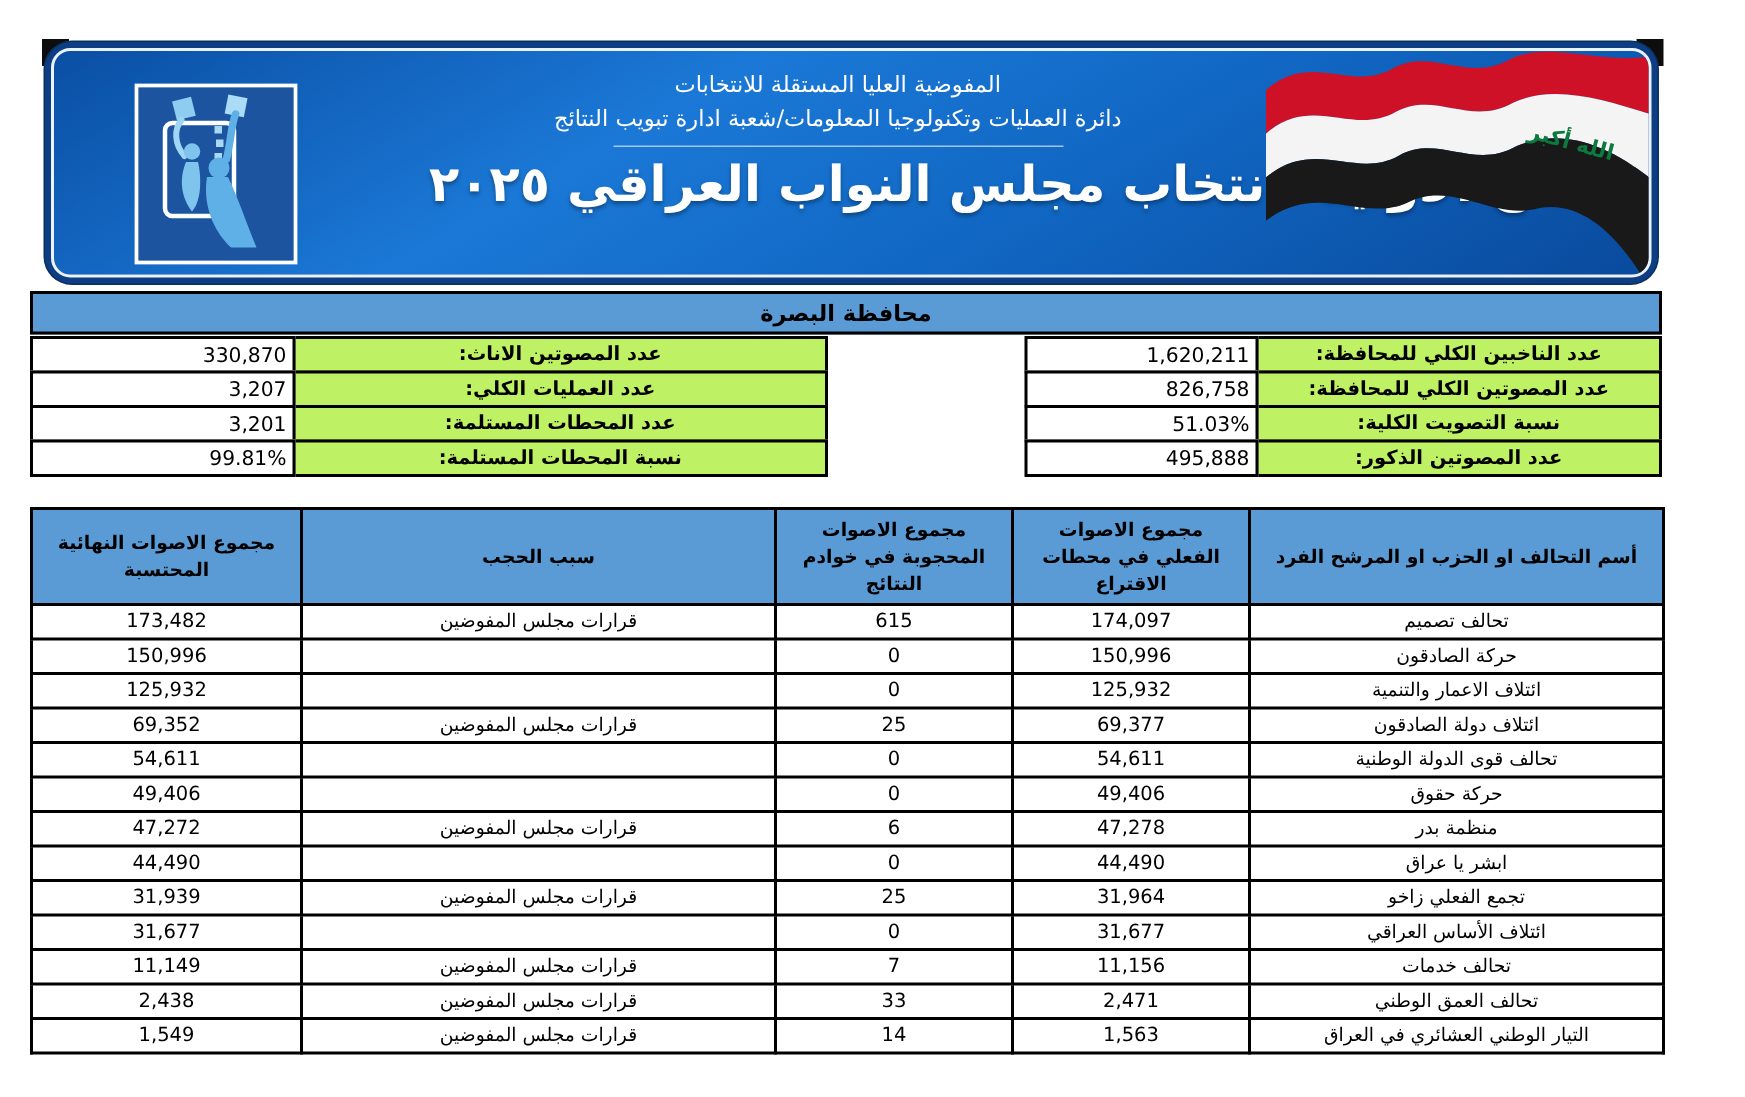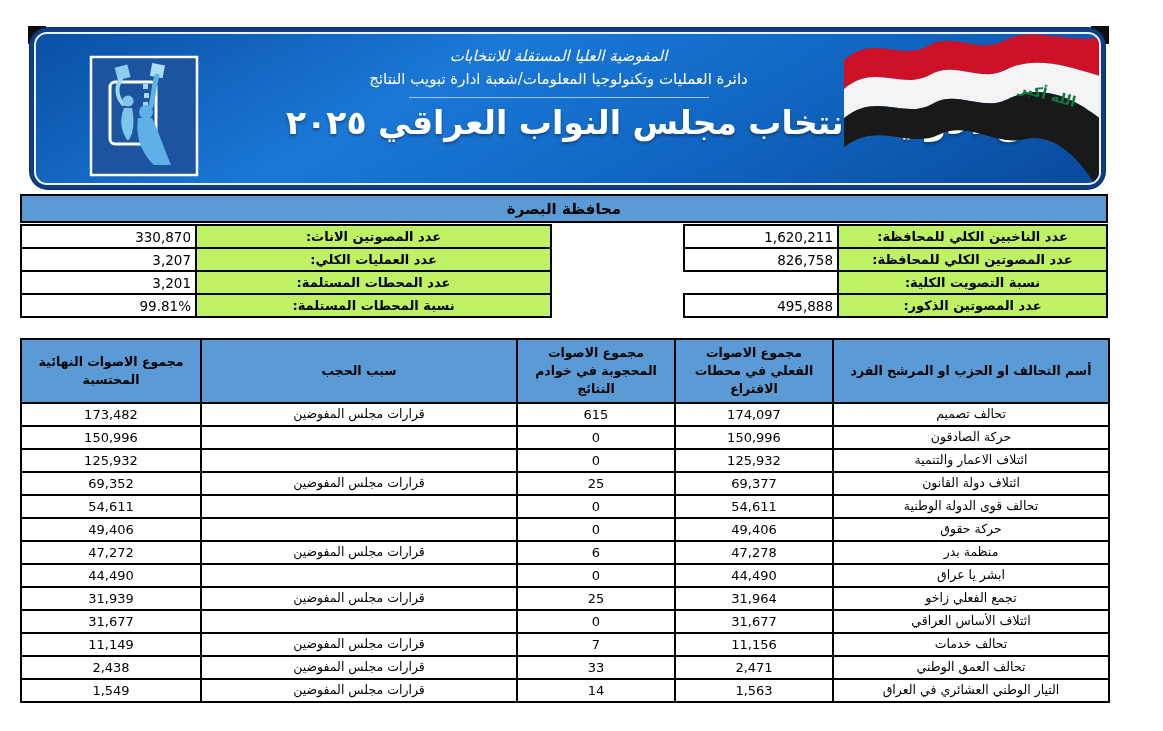--- a/index.html
+++ b/index.html
@@ -11,21 +11,21 @@
   .notch{position:absolute;width:18px;height:18px;background:#0d0d0d;top:-2px;z-index:0;}
   .notch-l{left:-2px;}
   .notch-r{right:-4px;}
   .banner-outer{position:absolute;inset:0;background:#0d3e84;border-radius:18px;
                 padding:4px;box-sizing:border-box;z-index:1;box-shadow:0 0 0 1px #09315f;}
   .banner-inner{position:relative;width:100%;height:100%;box-sizing:border-box;
                 border:2px solid #eaf2fc;border-radius:13px;overflow:hidden;
                 background:linear-gradient(150deg,#0a4fa4 0%,#1b78d6 36%,#1168c4 62%,#094a9d 100%);}
   .logo{position:absolute;left:52px;top:20px;}
   .banner-text{position:absolute;left:250px;right:268px;top:13px;text-align:center;color:#fff;}
-  .org1{font-size:15px;letter-spacing:.3px;font-style:italic;}
+  .org1{font-size:15px;letter-spacing:.3px;}
   .org2{font-size:15px;margin-top:5px;letter-spacing:.2px;}
   .rule{width:300px;height:1px;background:#bcd7f5;opacity:.85;margin:9px auto 5px;}
   .big-title{font-size:33px;font-weight:bold;line-height:1.2;white-space:nowrap;
              text-shadow:0 2px 3px rgba(0,0,0,.35);}
   .flag{position:absolute;top:-3px;right:-3px;}
 
   
   .province-bar{position:absolute;left:20px;top:194px;width:1088px;height:29px;
                 box-sizing:border-box;background:#5b9bd5;border:2px solid #000;
                 display:flex;align-items:center;justify-content:center;
@@ -116,20 +116,23 @@
           </div>
         </div>
         <div class="srow">
           <div class="slabel">عدد المصوتين الكلي للمحافظة:</div>
           <div class="svalue">
             <span class="num">826,758</span>
           </div>
         </div>
         <div class="srow">
           <div class="slabel">نسبة التصويت الكلية:</div>
+          <div class="svalue">
+            <span class="num">51.03%</span>
+          </div>
         </div>
         <div class="srow">
           <div class="slabel">عدد المصوتين الذكور:</div>
           <div class="svalue">
             <span class="num">495,888</span>
           </div>
         </div>
       </div>
     <div class="sblock block-left">
         <div class="srow">
@@ -192,21 +195,21 @@
           <td><span class="num">150,996</span></td>
         </tr>
         <tr>
           <td>ائتلاف الاعمار والتنمية</td>
           <td><span class="num">125,932</span></td>
           <td><span class="num">0</span></td>
           <td></td>
           <td><span class="num">125,932</span></td>
         </tr>
         <tr>
-          <td>ائتلاف دولة القانون</td>
+          <td>ائتلاف دولة الصادقون</td>
           <td><span class="num">69,377</span></td>
           <td><span class="num">25</span></td>
           <td>قرارات مجلس المفوضين</td>
           <td><span class="num">69,352</span></td>
         </tr>
         <tr>
           <td>تحالف قوى الدولة الوطنية</td>
           <td><span class="num">54,611</span></td>
           <td><span class="num">0</span></td>
           <td></td>

